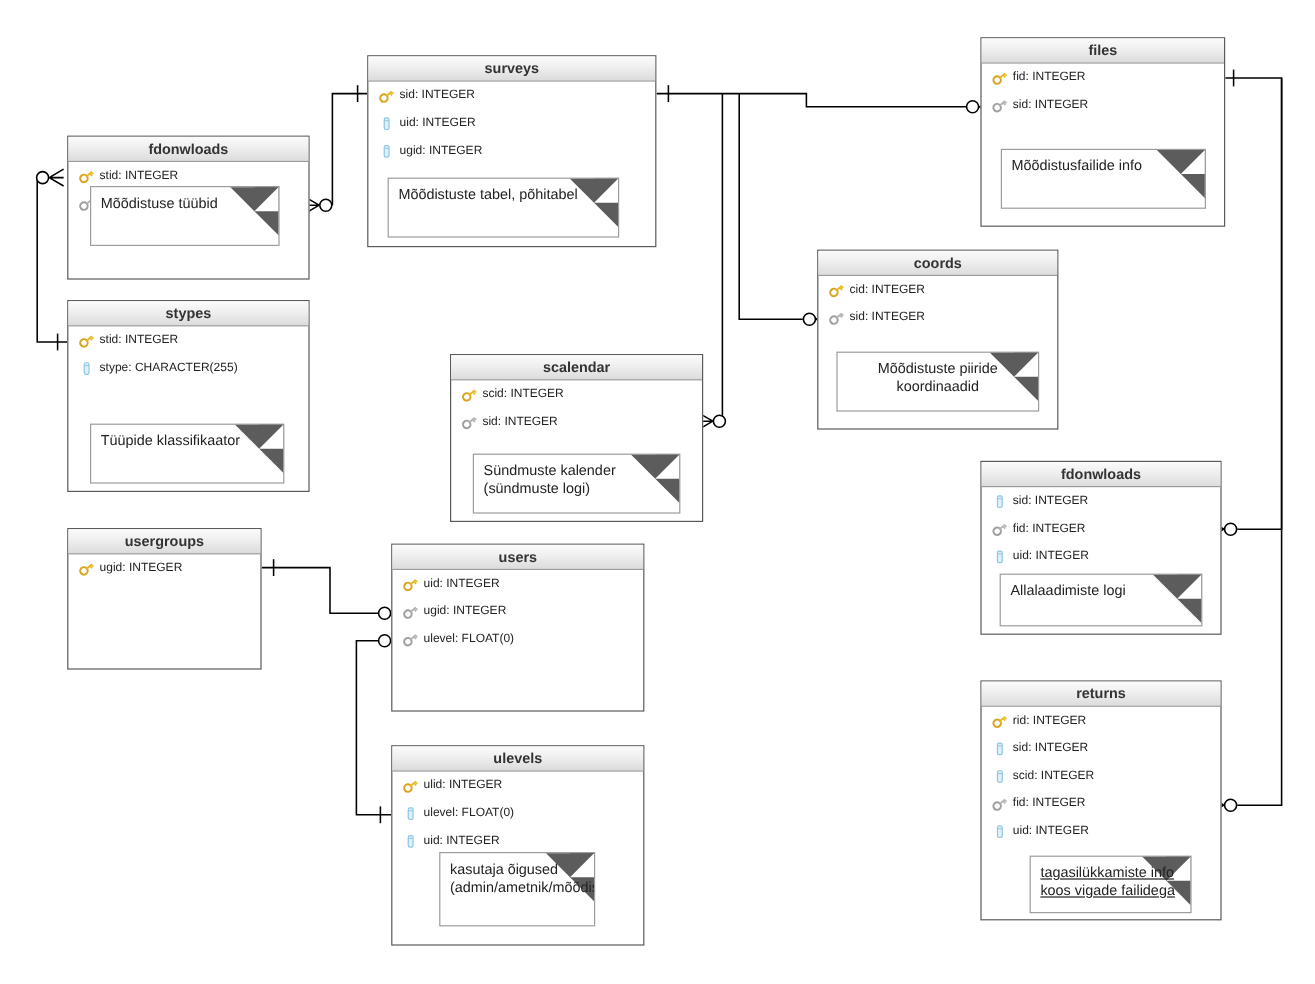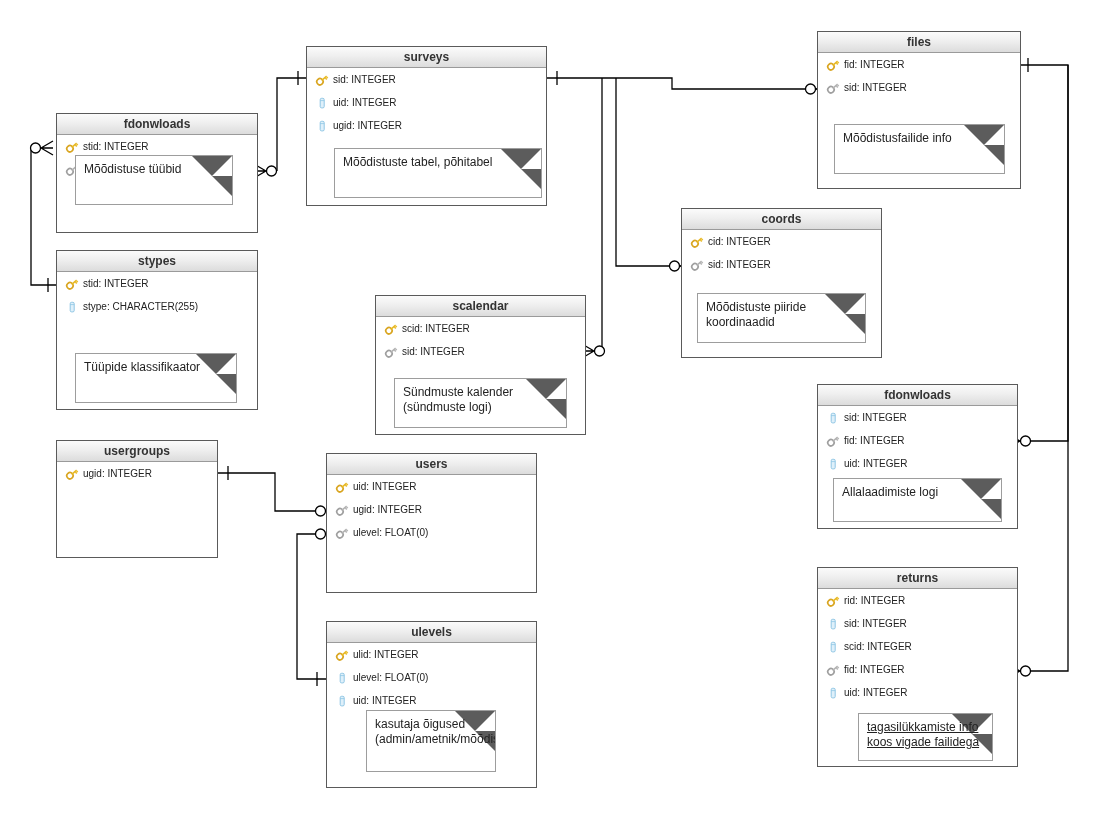--- a/index.html
+++ b/index.html
@@ -280,21 +280,21 @@
             <span class="col-ico">
               <svg width="14" height="14" viewBox="0 0 14 14">
                 <rect x="5.2" y="2.3" width="4.0" height="9.6" rx="1.4" ry="1.4" fill="#dff0fa" stroke="#8fc6e4" stroke-width="1"></rect>
                 <line x1="5.2" y1="4.6" x2="9.2" y2="4.6" stroke="#8fc6e4" stroke-width="0.8"></line>
               </svg>
             </span>
             <span class="col-name">ugid: INTEGER</span>
           </div>
         </div>
       </div>
-      <div class="note" style="left: 334px; top: 148px; width: 208px; height: 50px;"><span class="fold"></span><span class="fold-inner"></span><span class="note-text">Mõõdistuste tabel, põhitabel</span></div>
+      <div class="note" style="left: 323px; top: 148px; width: 193px; height: 50px;"><span class="fold"></span><span class="fold-inner"></span><span class="note-text">Mõõdistuste tabel, põhitabel</span></div>
       <div class="table-box" style="left: 375px; top: 295px; width: 211px; height: 140px;">
         <div class="table-header">scalendar</div>
         <div class="cols">
           <div class="col-row">
             <span class="col-ico">
               <svg width="14" height="14" viewBox="0 0 14 14">
                 <g transform="rotate(-40 7 7)">
                   <circle cx="4.3" cy="7" r="3.1" fill="none" stroke="#d9a520" stroke-width="1.7"></circle>
                   <rect x="6.6" y="6.25" width="6.4" height="1.6" fill="#e8b923"></rect>
                   <rect x="10.2" y="7.6" width="1.5" height="2.1" fill="#e8b923"></rect>
@@ -427,21 +427,21 @@
                   <rect x="6.6" y="6.25" width="6.4" height="1.6" fill="#b2b2b2"></rect>
                   <rect x="10.2" y="7.6" width="1.5" height="2.1" fill="#b2b2b2"></rect>
                   <rect x="12.0" y="7.6" width="1.3" height="1.6" fill="#b2b2b2"></rect>
                 </g>
               </svg>
             </span>
             <span class="col-name">sid: INTEGER</span>
           </div>
         </div>
       </div>
-      <div class="note" style="left: 697px; top: 293px; width: 169px; height: 50px;"><span class="fold"></span><span class="fold-inner"></span><span class="note-text">Mõõdistuste piiride
+      <div class="note" style="left: 697px; top: 293px; width: 169px; height: 50px; text-align: center;"><span class="fold"></span><span class="fold-inner"></span><span class="note-text">Mõõdistuste piiride
 koordinaadid</span></div>
       <div class="table-box" style="left: 817px; top: 31px; width: 204px; height: 158px;">
         <div class="table-header">files</div>
         <div class="cols">
           <div class="col-row">
             <span class="col-ico">
               <svg width="14" height="14" viewBox="0 0 14 14">
                 <g transform="rotate(-40 7 7)">
                   <circle cx="4.3" cy="7" r="3.1" fill="none" stroke="#d9a520" stroke-width="1.7"></circle>
                   <rect x="6.6" y="6.25" width="6.4" height="1.6" fill="#e8b923"></rect>

